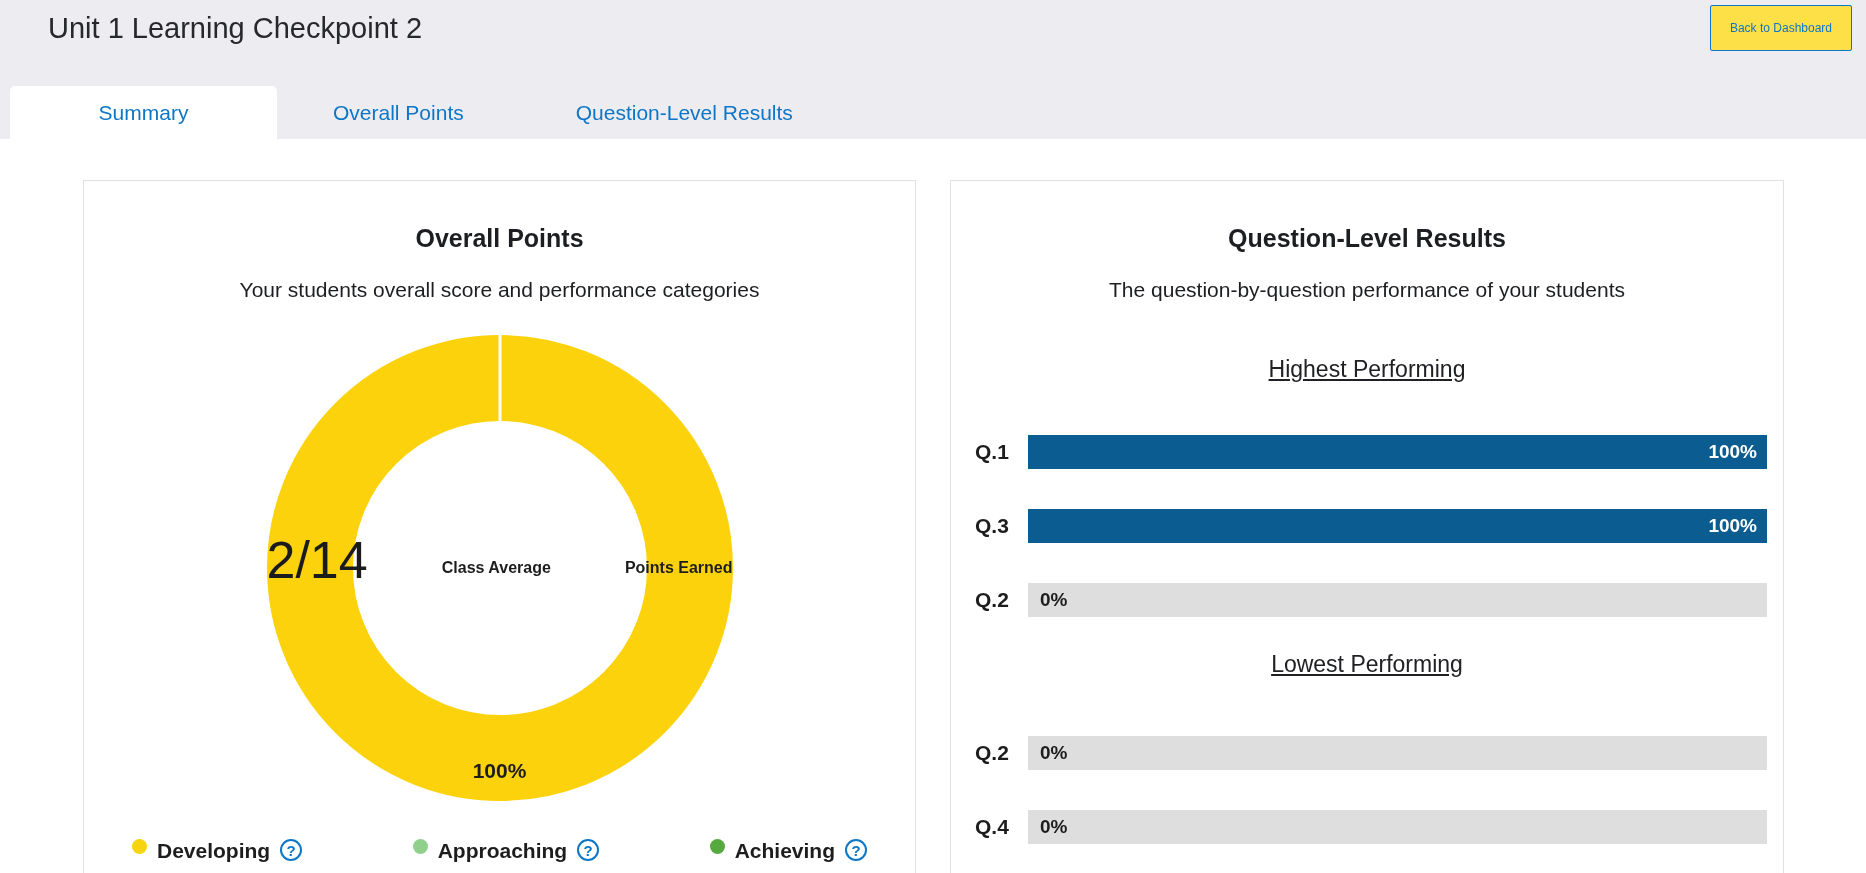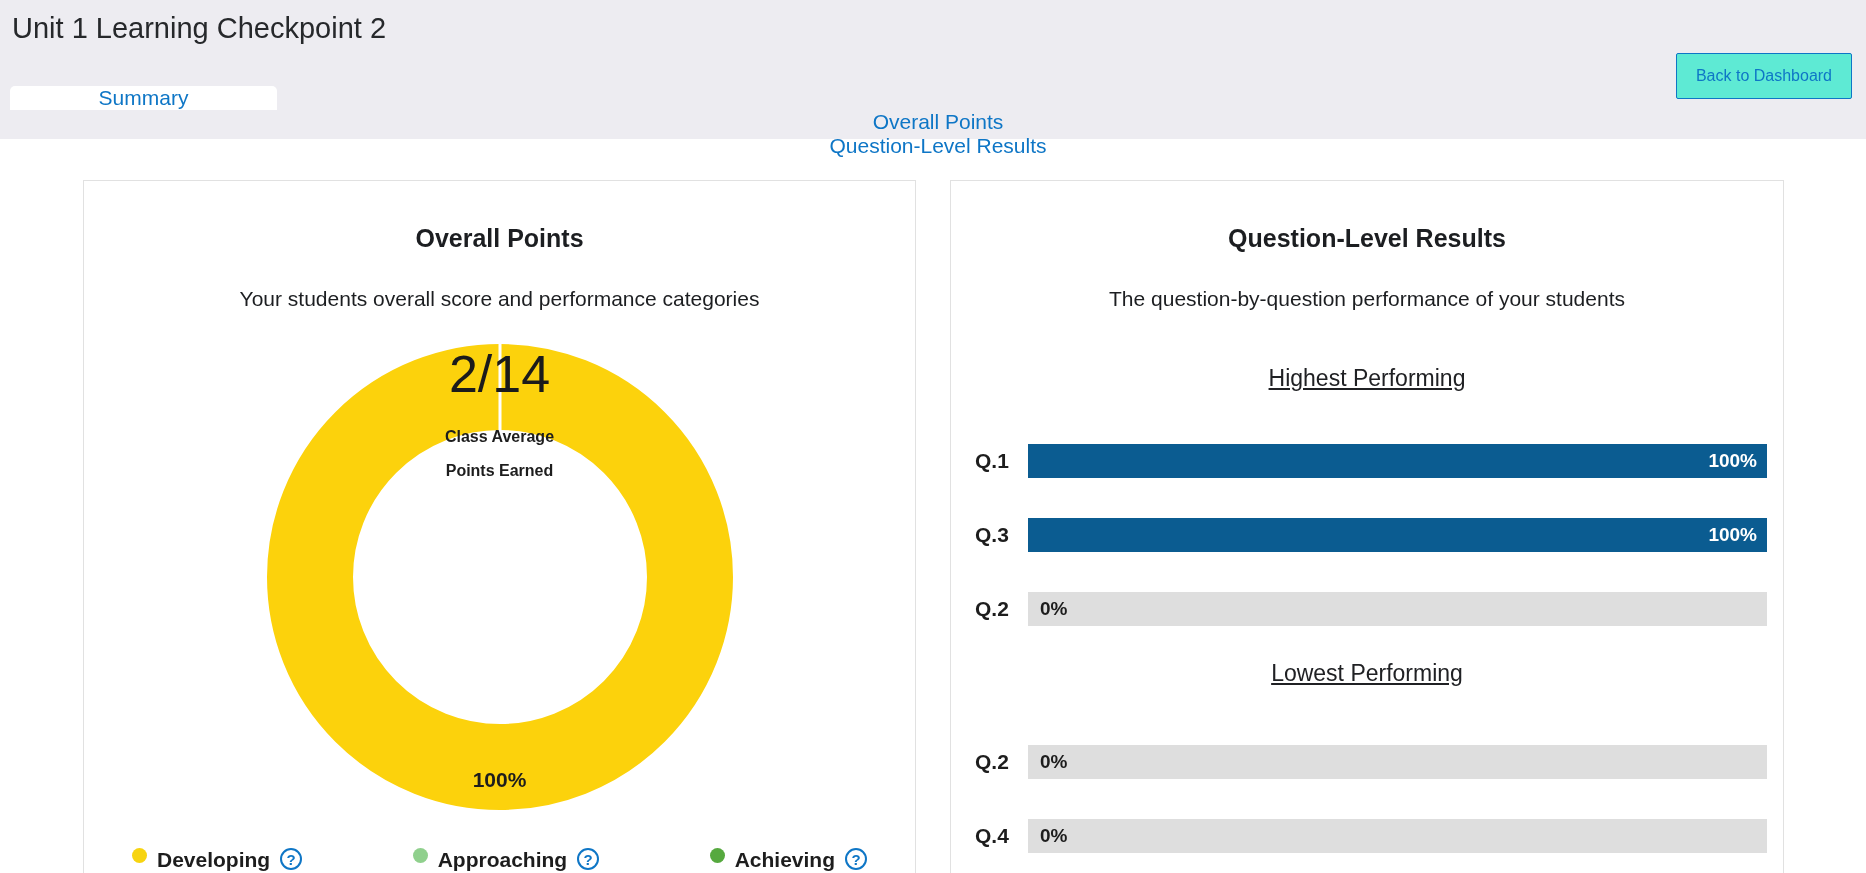--- a/index.html
+++ b/index.html
@@ -16,40 +16,39 @@
     display: flex;
     justify-content: space-between;
     align-items: flex-start;
     padding: 5px 14px 0 12px;
   }
   .page-title {
     font-size: 29px;
     font-weight: 400;
     color: #26282b;
     line-height: 46px;
+    margin-left: 36px;
   }
   .back-btn {
     font-family: "Liberation Sans", sans-serif;
-    font-size: 16px;
+    font-size: 12px;
     color: var(--accent, #0e76c6);
-    background: #5eead4;
+    background: #fde047;
     border: 1px solid var(--accent, #0e76c6);
     border-radius: 2px;
     height: 46px;
     padding: 0 19px;
     cursor: pointer;
-    margin-top: 48px;
   }
   
   .tabs {
     background: var(--header_bg, #edecf1);
     height: 53px;
     display: flex;
     padding-left: 10px;
-    flex-direction: column;
   }
   .tab {
     display: flex;
     align-items: center;
     justify-content: center;
     font-size: 21px;
     color: var(--accent, #0e76c6);
     padding: 0 56px;
     cursor: pointer;
     white-space: nowrap;
@@ -79,36 +78,36 @@
   .card-title {
     font-size: 25px;
     font-weight: 700;
     color: #1c1e21;
     line-height: 30px;
   }
   .card-subtitle {
     font-size: 21px;
     color: #1c1e21;
     line-height: 26px;
-    margin-top: 33px;
+    margin-top: 24px;
   }
   
   .donut-wrap {
     position: relative;
     width: 466px;
     height: 466px;
     margin: 32px auto 0;
   }
   .donut-center {
     position: absolute;
     inset: 0;
     display: flex;
-    flex-direction: column;
-    align-items: center;
-    justify-content: flex-start;
+    flex-direction: row;
+    align-items: center;
+    justify-content: space-between;
   }
   .donut-big {
     font-size: 52px;
     font-weight: 400;
     color: #1b1b1b;
     margin-bottom: 16px;
   }
   .donut-lbl {
     font-size: 16px;
     font-weight: 700;

